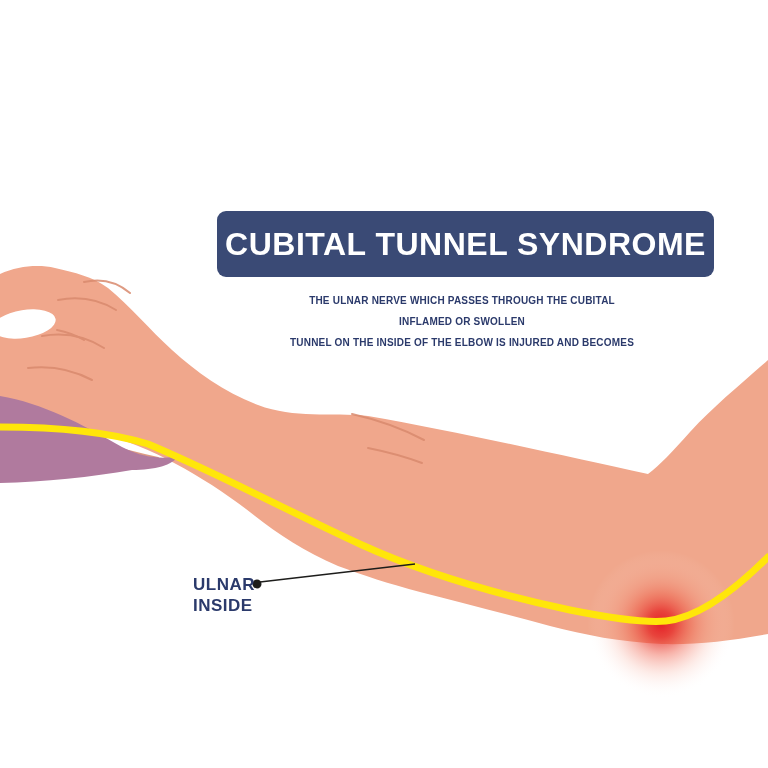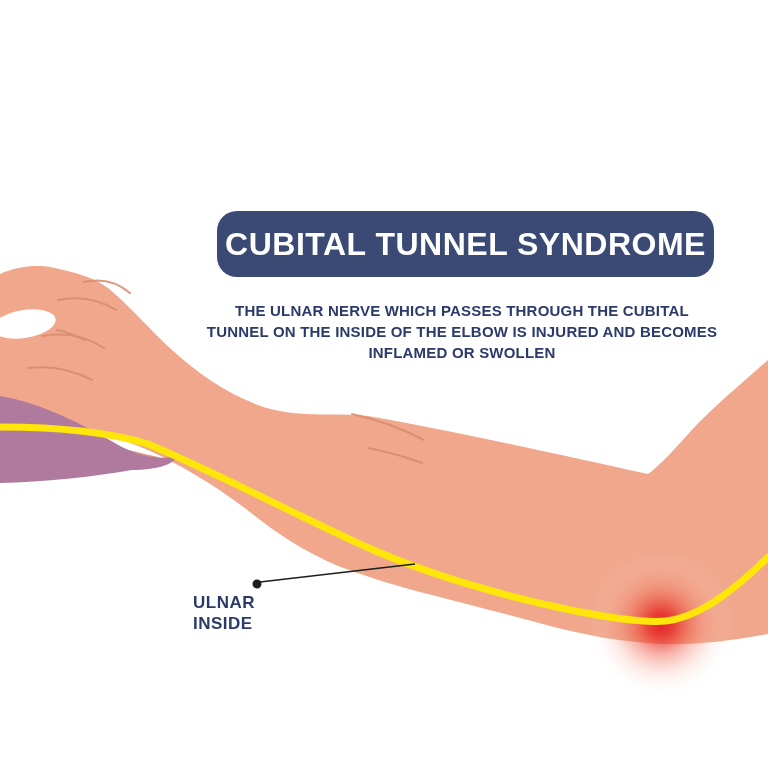--- a/index.html
+++ b/index.html
@@ -3,32 +3,32 @@
 <meta charset="utf-8">
 <style>
   html,body{margin:0;padding:0;background:#ffffff;}
   .stage{
     position:relative;width:768px;height:768px;overflow:hidden;background:#ffffff;
     font-family:"Liberation Sans", sans-serif;
   }
   .stage svg{position:absolute;left:0;top:0;}
   .banner{
     position:absolute;left:217px;top:211px;width:497px;height:66px;
-    background:#3a4a75;border-radius:20px;
+    background:#3a4a75;border-radius:9px;
     display:flex;align-items:center;justify-content:center;
   }
   .banner-text{
     color:#ffffff;font-size:32px;font-weight:bold;letter-spacing:0.5px;white-space:nowrap;
   }
   .subtitle{
-    position:absolute;left:162px;top:300px;width:600px;text-align:center;
-    color:#2b3a6b;font-size:15px;font-weight:bold;line-height:21px;letter-spacing:0.2px;
+    position:absolute;left:162px;top:290px;width:600px;text-align:center;
+    color:#2b3a6b;font-size:10px;font-weight:bold;line-height:21px;letter-spacing:0.2px;
   }
   .nerve-label{
-    position:absolute;left:193px;top:592px;
+    position:absolute;left:193px;top:574px;
     color:#2b3a6b;font-size:17px;font-weight:bold;line-height:21px;letter-spacing:0.5px;
   }
 </style>
 </head>
 <body>
 
 <div class="stage">
 
   <svg width="768" height="768" viewBox="0 0 768 768">
     <defs>
@@ -92,22 +92,22 @@
     <line x1="260" y1="582" x2="415" y2="564" stroke-width="1.6" stroke="#1d1d1b"></line>
     <circle cx="257" cy="584" r="4.5" fill="#1d1d1b"></circle>
   </svg>
 
   <div class="banner">
     <span class="banner-text">CUBITAL TUNNEL SYNDROME</span>
   </div>
 
   <div class="subtitle">
     <div>THE ULNAR NERVE WHICH PASSES THROUGH THE CUBITAL</div>
+    <div>INFLAMED OR SWOLLEN</div>
     <div>TUNNEL ON THE INSIDE OF THE ELBOW IS INJURED AND BECOMES</div>
-    <div>INFLAMED OR SWOLLEN</div>
   </div>
 
   <div class="nerve-label">
     <div>ULNAR</div>
     <div>INSIDE</div>
   </div>
 
 </div>
 
 </body></html>

